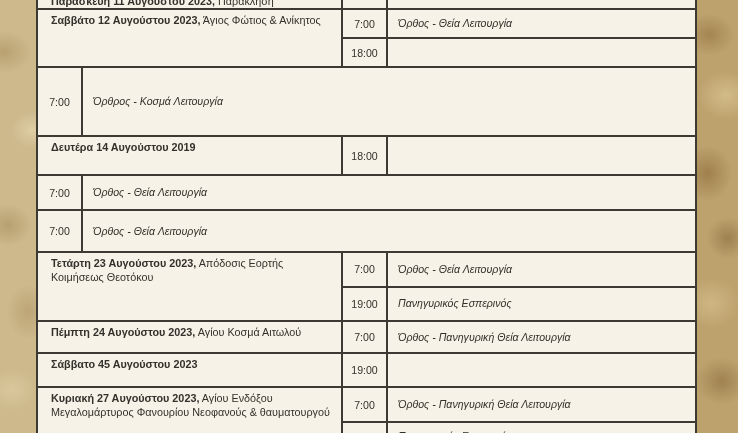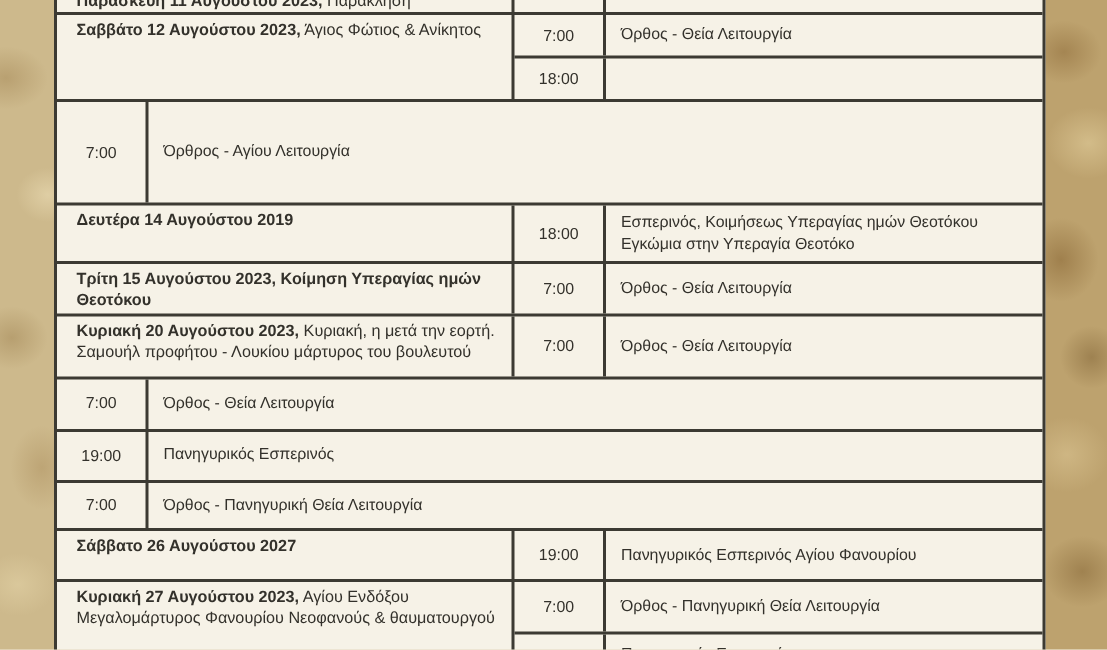--- a/index.html
+++ b/index.html
@@ -44,27 +44,27 @@
   .date{
     width:305px;box-sizing:border-box;border-right:2px solid #3c3a33;
     display:flex;flex-direction:column;justify-content:flex-start;
     padding:3px 10px 3px 13px;font-size:10.8px;line-height:1.34;
   }
   .date .b{font-weight:700;}
   .svccol{flex:1;display:flex;flex-direction:column;}
   .svc{display:flex;flex:1;}
   .svc.divided{border-bottom:2px solid #3c3a33;}
   .time{
-    width:61px;box-sizing:border-box;border-right:2px solid #3c3a33;
+    width:45px;box-sizing:border-box;border-right:2px solid #3c3a33;
     display:flex;align-items:center;justify-content:center;
     font-size:10.6px;flex:none;
   }
   .name{
     flex:1;display:flex;align-items:center;padding:3px 6px 3px 10px;
-    font-size:10.6px;line-height:1.4;white-space:pre-line;
+    font-size:10.6px;line-height:1.4;white-space:pre-line;font-style:italic;
   }
   .r0 .date{justify-content:flex-end;padding-bottom:0;}
   .r9 .svc:last-child .name{align-items:flex-start;padding-top:6px;}
 </style>
 </head>
 <body>
 
 <div class="parch parch-left"></div>
 <div class="parch parch-right"></div>
 
@@ -94,92 +94,89 @@
       <div class="svc">
         <div class="time">18:00</div>
       </div>
     </div>
   </div>
 
   <div class="row" style="height:67px">
     <div class="svccol">
       <div class="svc">
         <div class="time">7:00</div>
-        <div class="name">Όρθρος - Αγίου Λειτουργία</div>
+        <div class="name">Όρθρος - Κοσμά Λειτουργία</div>
       </div>
     </div>
   </div>
 
   <div class="row" style="height:37px">
     <div class="date">
         <span><span class="b">Δευτέρα 14 Αυγούστου 2019</span><span></span></span>
       </div>
     <div class="svccol">
       <div class="svc">
         <div class="time">18:00</div>
-        <div class="name">Εσπερινός, Κοιμήσεως Υπεραγίας ημών Θεοτόκου
-Εγκώμια στην Υπεραγία Θεοτόκο</div>
       </div>
     </div>
   </div>
 
   <div class="row" style="height:33px">
-    <div class="date">
-        <span><span class="b">Τρίτη 15 Αυγούστου 2023, Κοίμηση Υπεραγίας ημών Θεοτόκου</span><span></span></span>
-      </div>
     <div class="svccol">
       <div class="svc">
         <div class="time">7:00</div>
         <div class="name">Όρθος - Θεία Λειτουργία</div>
       </div>
     </div>
   </div>
 
   <div class="row" style="height:40px">
-    <div class="date">
-        <span><span class="b">Κυριακή 20 Αυγούστου 2023,</span><span> Κυριακή, η μετά την εορτή. Σαμουήλ προφήτου - Λουκίου μάρτυρος του βουλευτού</span></span>
-      </div>
     <div class="svccol">
       <div class="svc">
         <div class="time">7:00</div>
         <div class="name">Όρθος - Θεία Λειτουργία</div>
       </div>
     </div>
   </div>
 
   <div class="row" style="height:67px">
+    <div class="date">
+        <span><span class="b">Τετάρτη 23 Αυγούστου 2023,</span><span> Απόδοσις Εορτής Κοιμήσεως Θεοτόκου</span></span>
+      </div>
     <div class="svccol">
       <div class="svc divided">
         <div class="time">7:00</div>
         <div class="name">Όρθος - Θεία Λειτουργία</div>
       </div>
       <div class="svc">
         <div class="time">19:00</div>
         <div class="name">Πανηγυρικός Εσπερινός</div>
       </div>
     </div>
   </div>
 
   <div class="row" style="height:30px">
+    <div class="date">
+        <span><span class="b">Πέμπτη 24 Αυγούστου 2023,</span><span> Αγίου Κοσμά Αιτωλού</span></span>
+      </div>
     <div class="svccol">
       <div class="svc">
         <div class="time">7:00</div>
         <div class="name">Όρθος - Πανηγυρική Θεία Λειτουργία</div>
       </div>
     </div>
   </div>
 
   <div class="row" style="height:32px">
     <div class="date">
-        <span><span class="b">Σάββατο 26 Αυγούστου 2027</span><span></span></span>
+        <span><span class="b">Σάββατο 45 Αυγούστου 2023</span><span></span></span>
       </div>
     <div class="svccol">
       <div class="svc">
         <div class="time">19:00</div>
-        <div class="name">Πανηγυρικός Εσπερινός Αγίου Φανουρίου</div>
       </div>
     </div>
   </div>
 
   <div class="row r9" style="height:80px">
     <div class="date">
         <span><span class="b">Κυριακή 27 Αυγούστου 2023,</span><span> Αγίου Ενδόξου Μεγαλομάρτυρος Φανουρίου Νεοφανούς &amp; θαυματουργού</span></span>
       </div>
     <div class="svccol">
       <div class="svc divided" style="flex:0 0 33px;">

